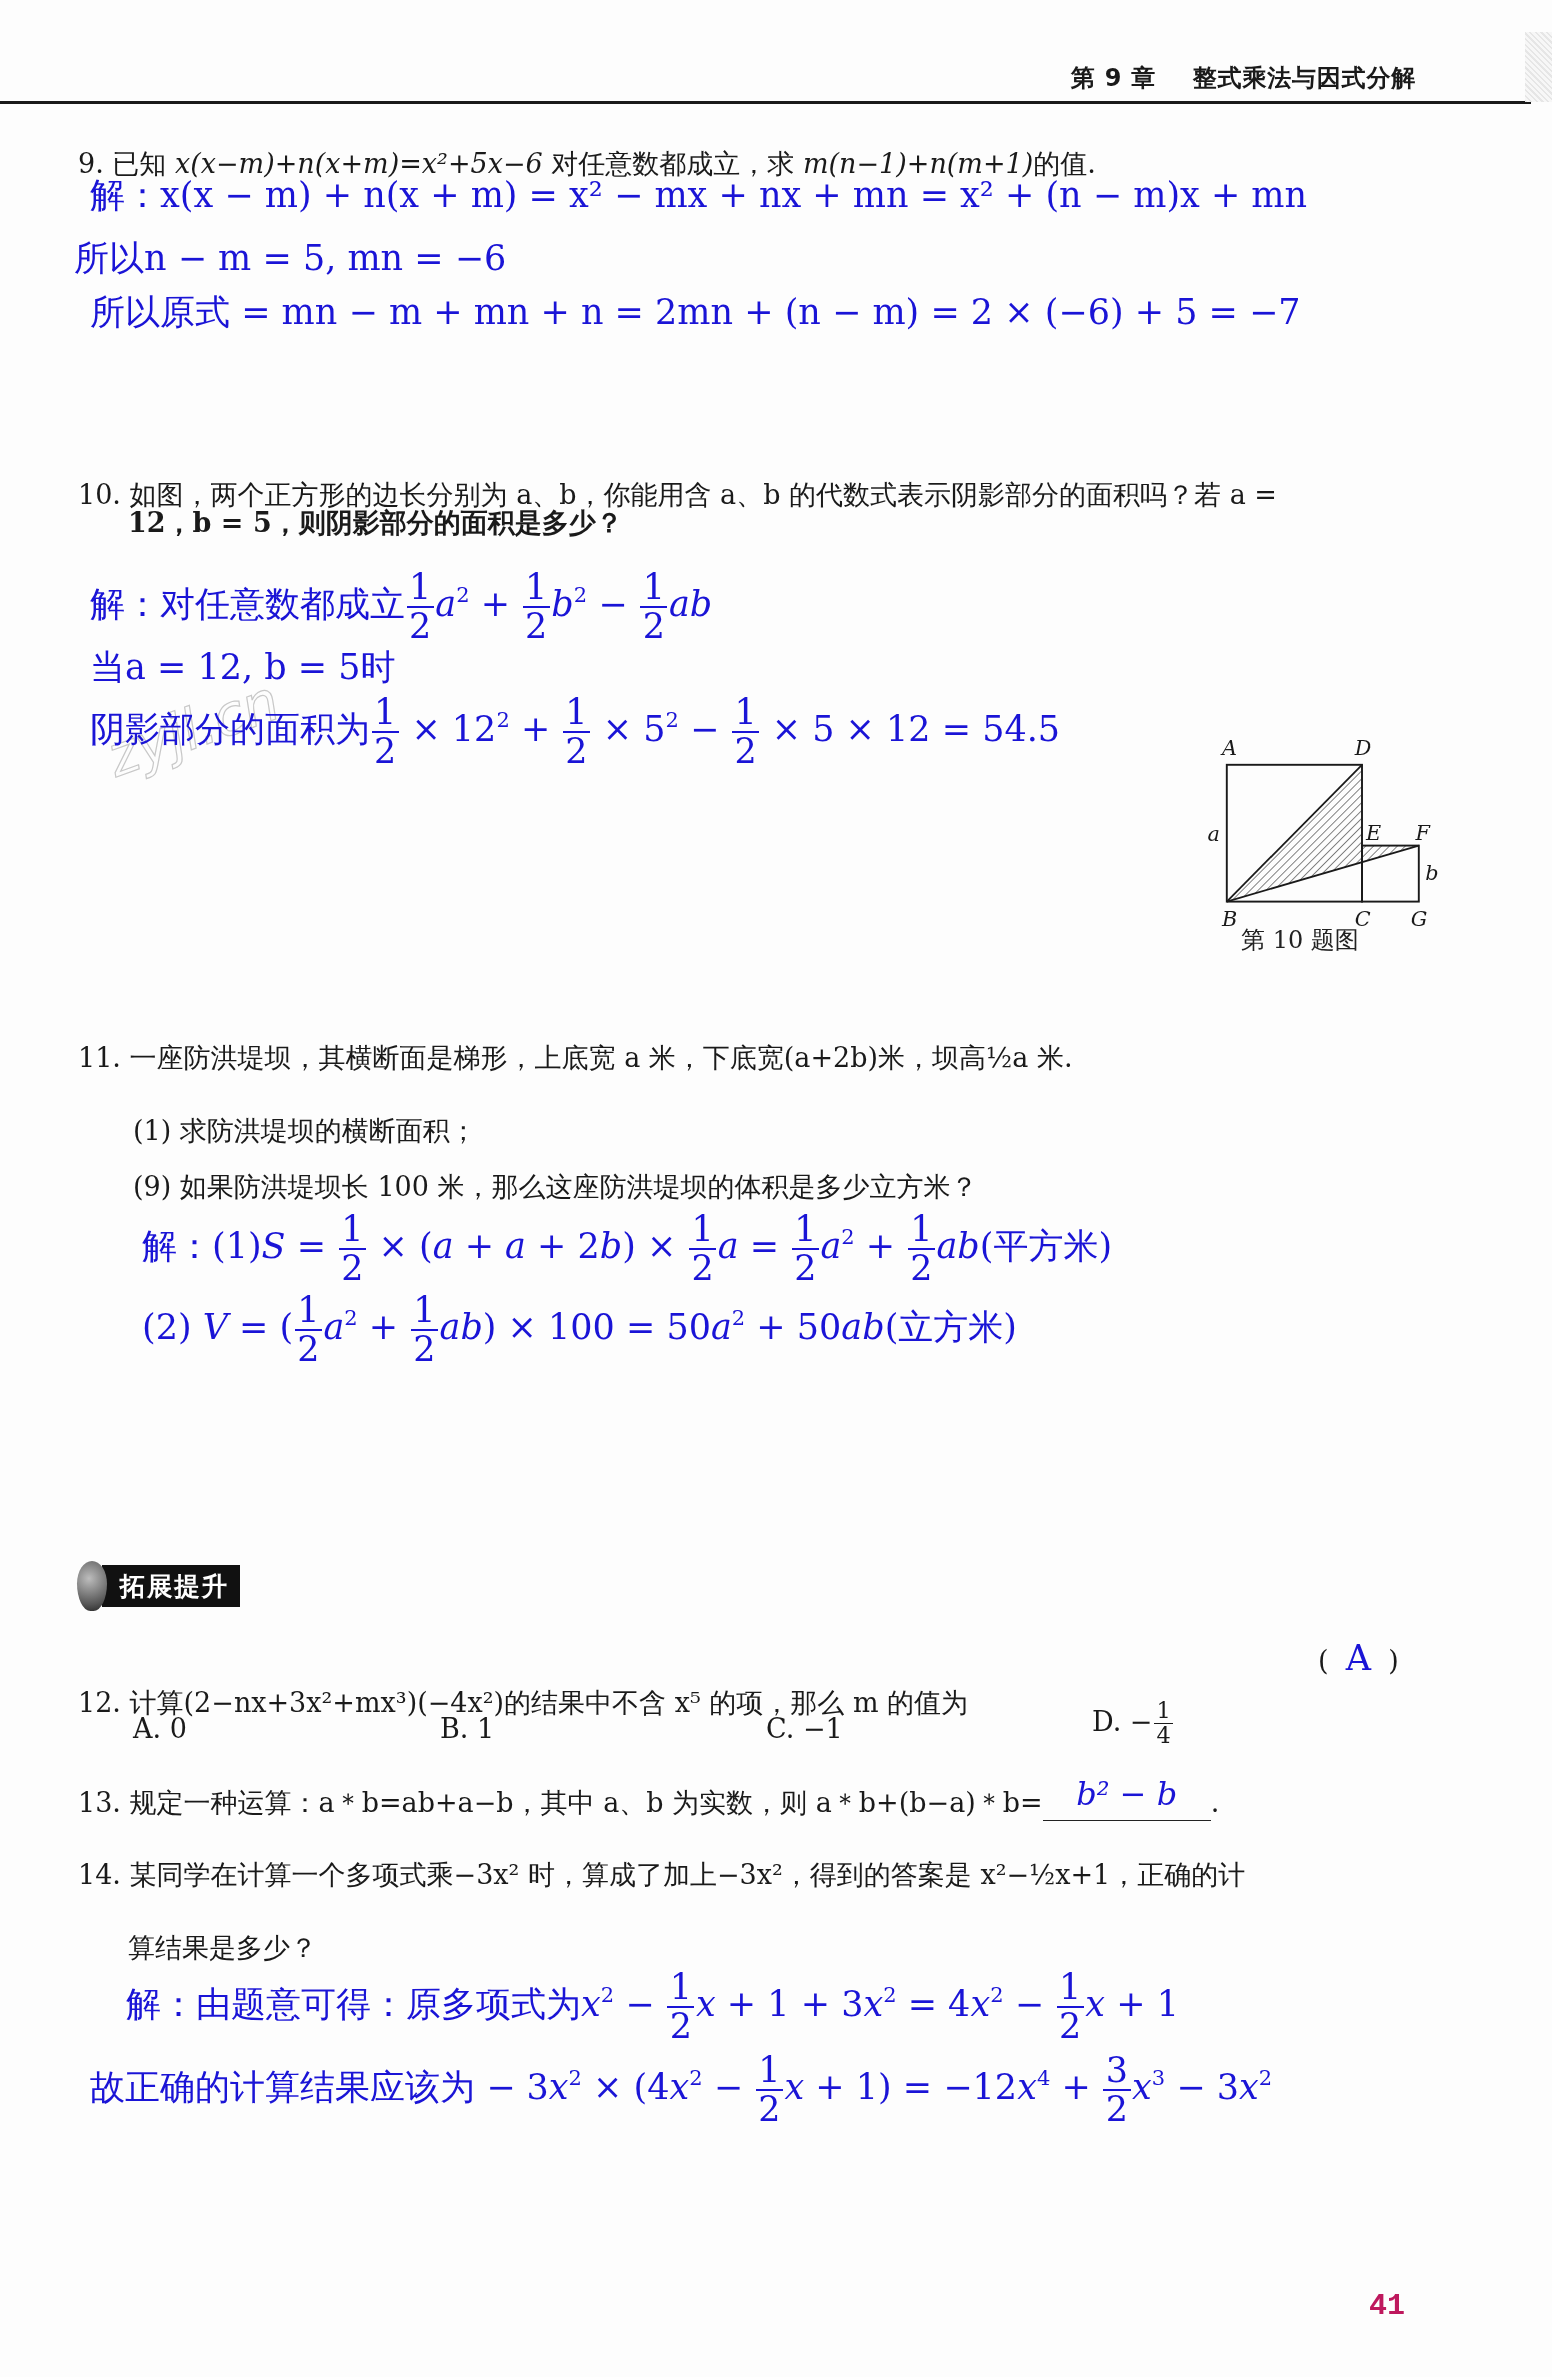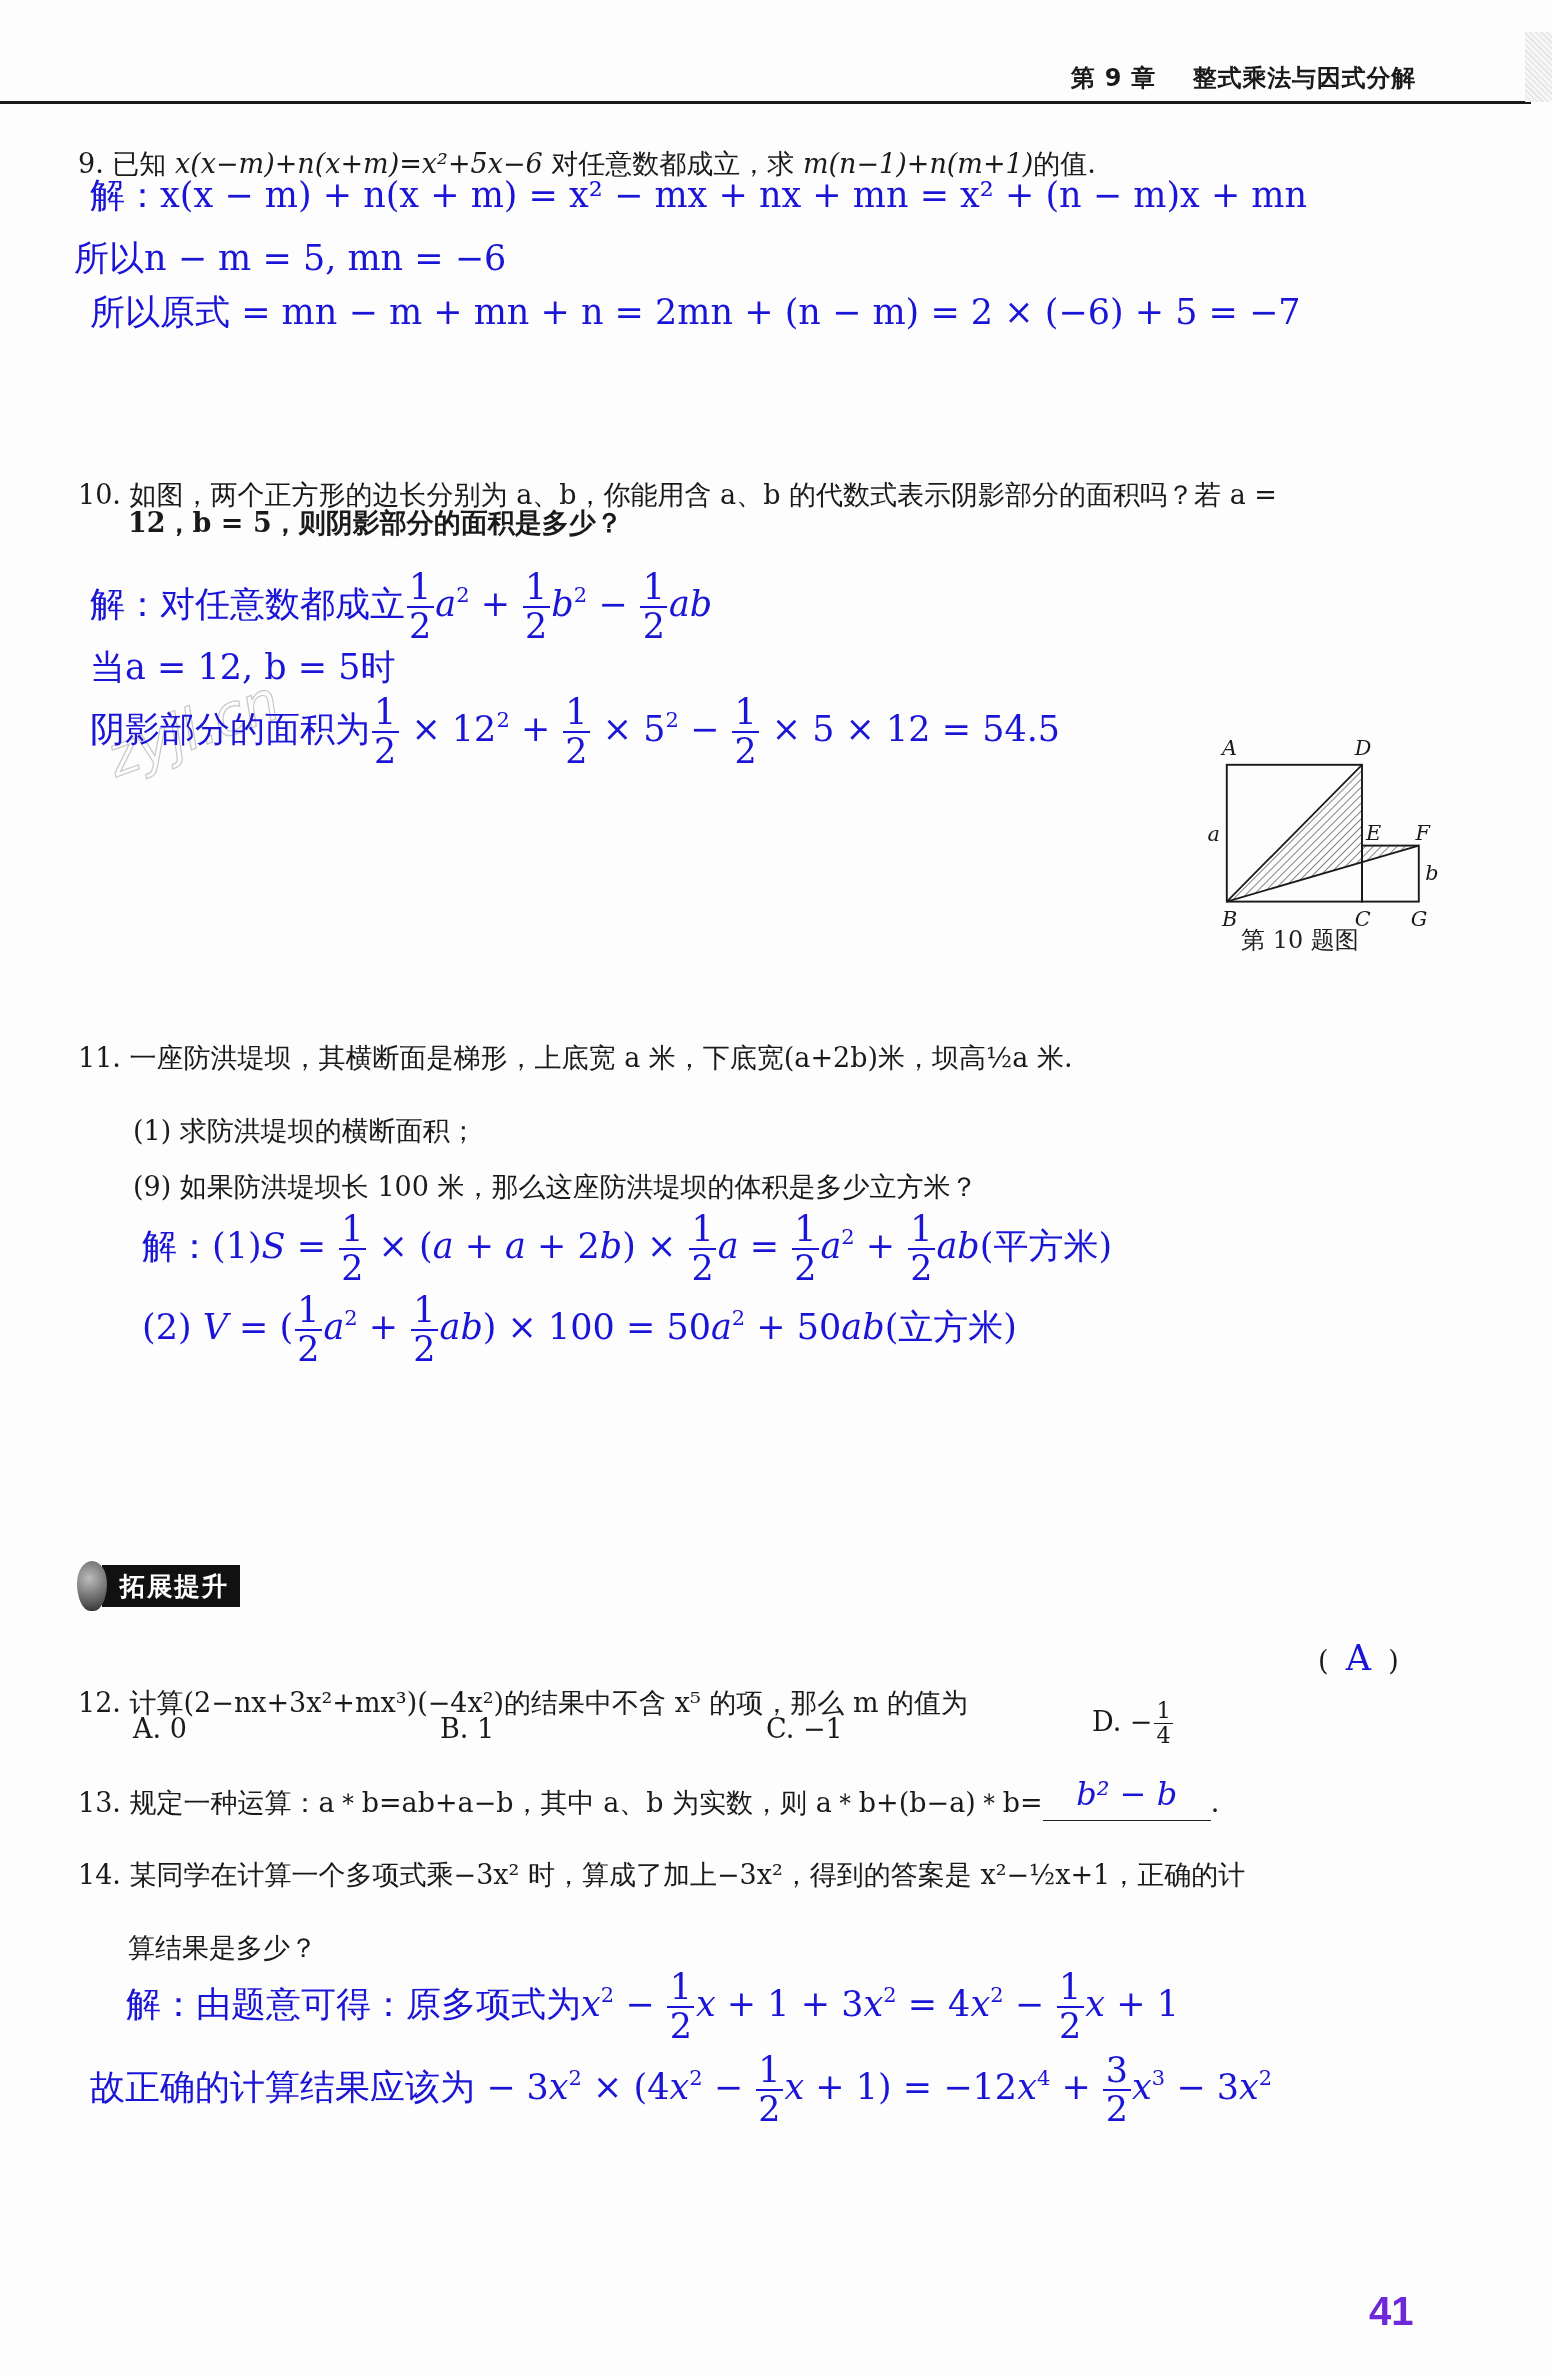--- a/index.html
+++ b/index.html
@@ -35,21 +35,21 @@
 
   .section-banner { left: 77px; top: 1565px; height: 42px; display: flex; align-items: center; }
   .bulb { width: 30px; height: 50px; border-radius: 50% 50% 45% 45% / 45% 45% 55% 55%;
     background: radial-gradient(circle at 40% 35%, #bdbdbd, #555 70%, #222); margin-right: -4.8px; z-index: 2; position: relative; }
   .banner-box { background: #111; color: #fff; font-family: "DejaVu Sans","Liberation Sans",sans-serif;
     font-weight: bold; font-size: 25.6px; padding: 3.2px 11.2px 3.2px 17.6px; letter-spacing: 1.6px; }
 
   .blank { display: inline-block; width: 168px; border-bottom: 1.6px solid #222; text-align: center; position: relative; }
   .blank span { position: absolute; left: 0; right: 0; bottom: 4.8px; color: #1a14d6; font-size: 32px; font-style: italic; }
 
-  .page-num { left: 1369px; top: 2289px; font-family: Liberation Sans, sans-serif; font-weight: bold; font-size: 40px; color: #6d28d9; }
+  .page-num { left: 1369px; top: 2289px; font-family: Liberation Mono, monospace; font-weight: bold; font-size: 30px; color: #be185d; }
   .watermark { left: 104px; top: 696px; font-size: 56px; color: transparent; -webkit-text-stroke: 1.2px #c8c8c8; transform: rotate(-20deg); font-family: "DejaVu Sans",sans-serif; font-style: italic; }
 </style>
 </head>
 <body>
 
 <div class="abs header-title">
   <span>第 9 章</span>&nbsp;&nbsp;&nbsp;
   <span>整式乘法与因式分解</span>
 </div>
 <div class="abs header-rule"></div>

